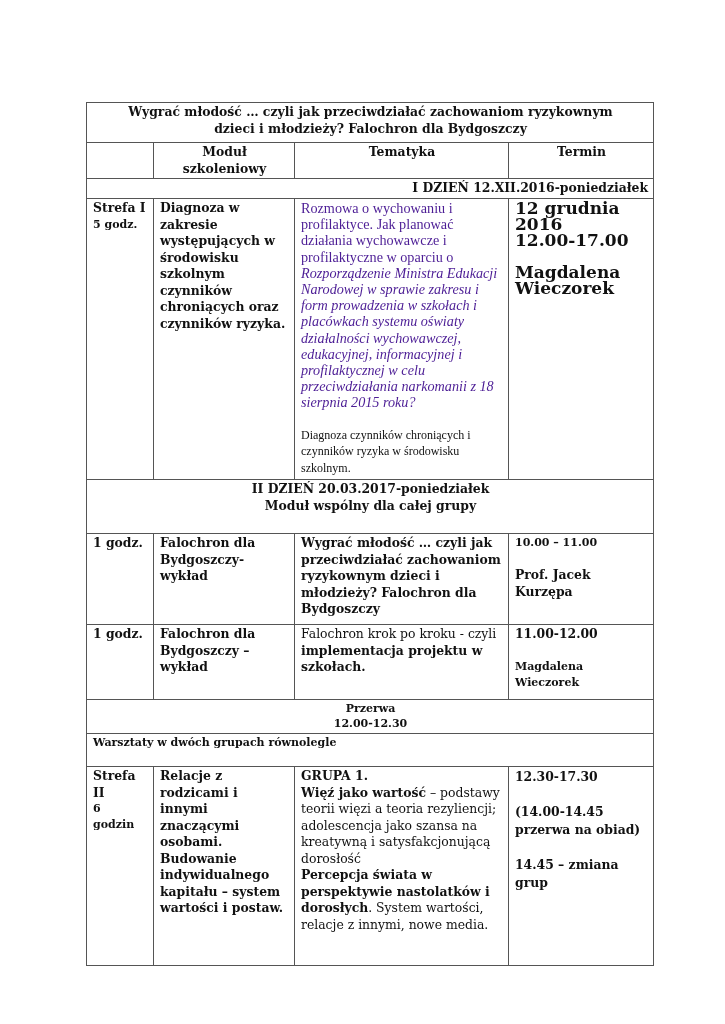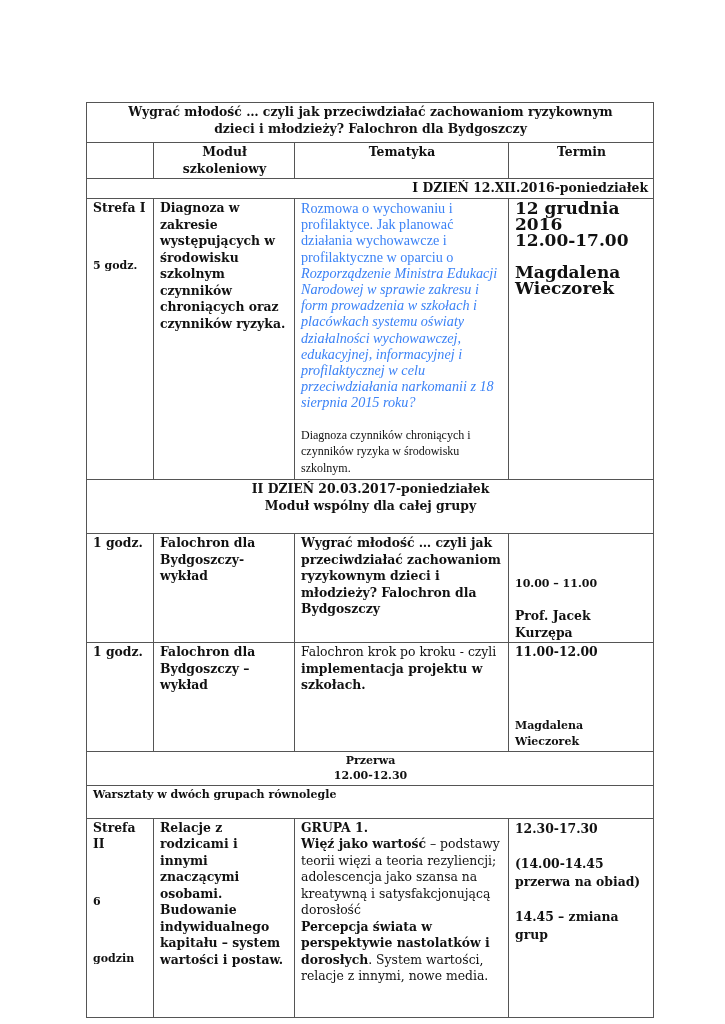--- a/index.html
+++ b/index.html
@@ -15,22 +15,22 @@
   .title-row td { height: 37px; font-weight: bold; text-align: center; font-size: 12.4px; }
   .hdr-row td { height: 17px; font-weight: bold; text-align: center; padding-top: 0; padding-bottom: 0; }
   .day-row td { height: 17px; font-weight: bold; text-align: right; padding-top: 0; padding-bottom: 0; }
   .s1 td { height: 278px; }
   .day2 td { height: 51px; font-weight: bold; text-align: center; }
   .r1 td { height: 88px; }
   .r2 td { height: 72px; }
   .przerwa td { height: 31px; font-weight: bold; text-align: center; font-size: 11px; line-height: 15px; }
   .warsz td { height: 30px; font-weight: bold; font-size: 11px; line-height: 15px; }
   .s2 td { height: 196px; }
-  .small { font-size: 11px; line-height: 16px; margin-top: 41px; }
-  .rozmowa { font-family: "Liberation Serif", serif; font-size: 14.2px; line-height: 16.2px; color: #3b82f6; }
+  .small { font-size: 11px; line-height: 16px; }
+  .rozmowa { font-family: "Liberation Serif", serif; font-size: 14.2px; line-height: 16.2px; color: #4c1d95; }
   .rozmowa .it { font-style: italic; }
   .diag { font-family: "Liberation Serif", serif; font-size: 12px; line-height: 16.8px; color: #111; margin-top: 16px; }
   .termin-block { font-size: 17px; line-height: 16px; font-weight: bold; }
   .gap { height: 16px; }
   .s2term { font-size: 12.4px; font-weight: bold; line-height: 18px; padding-top: 18px; }
   .s2term p { margin: 0 0 17px 0; }
   span.block { display: block; }
 </style>
 </head>
 <body>

